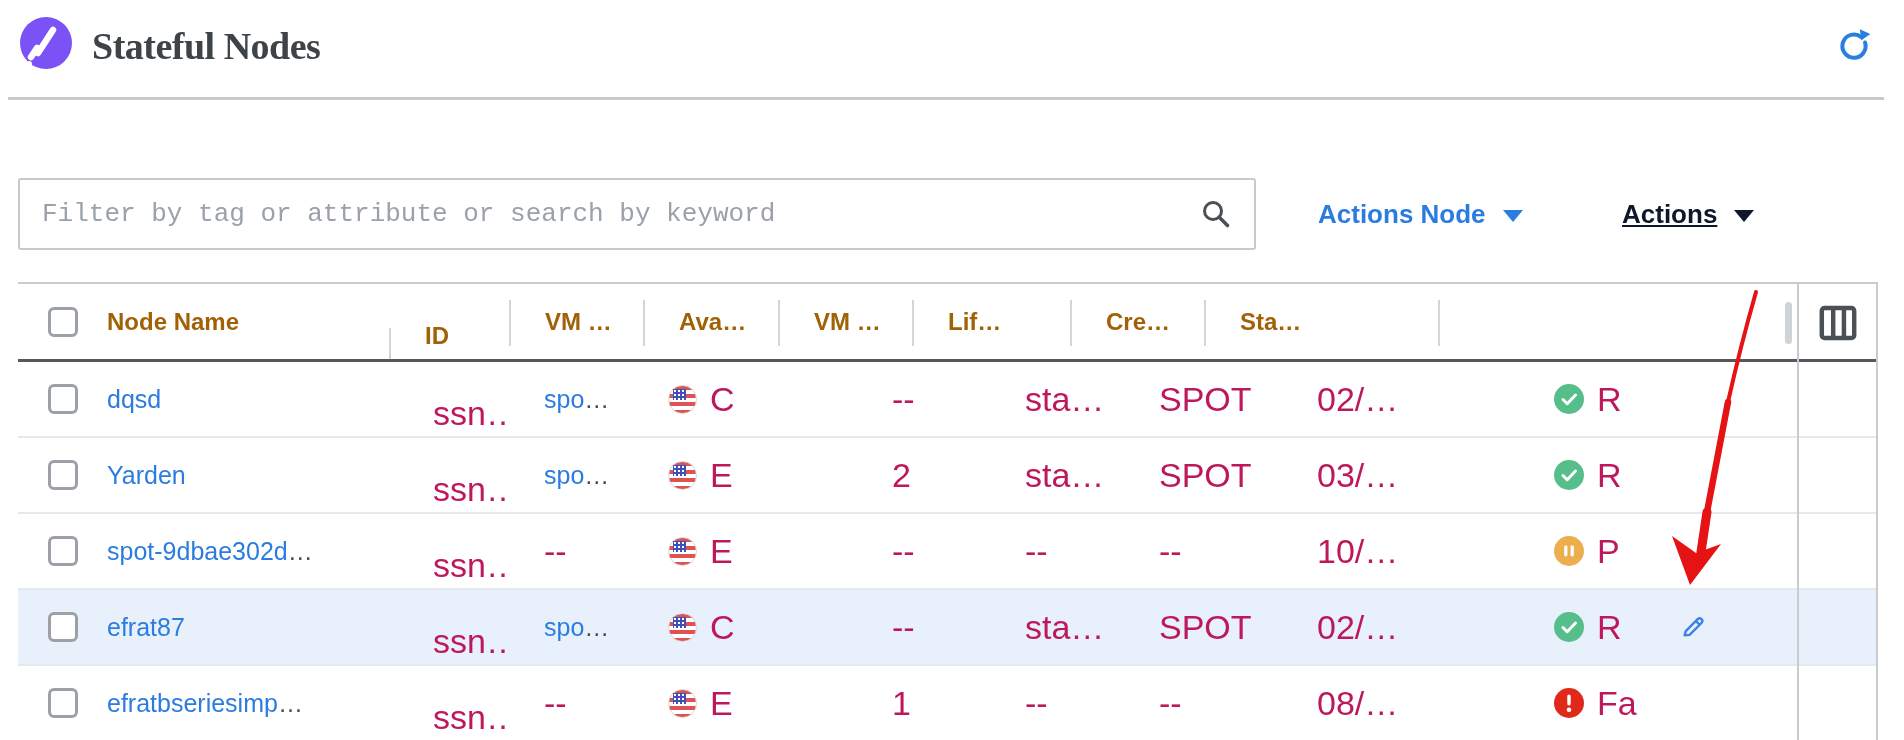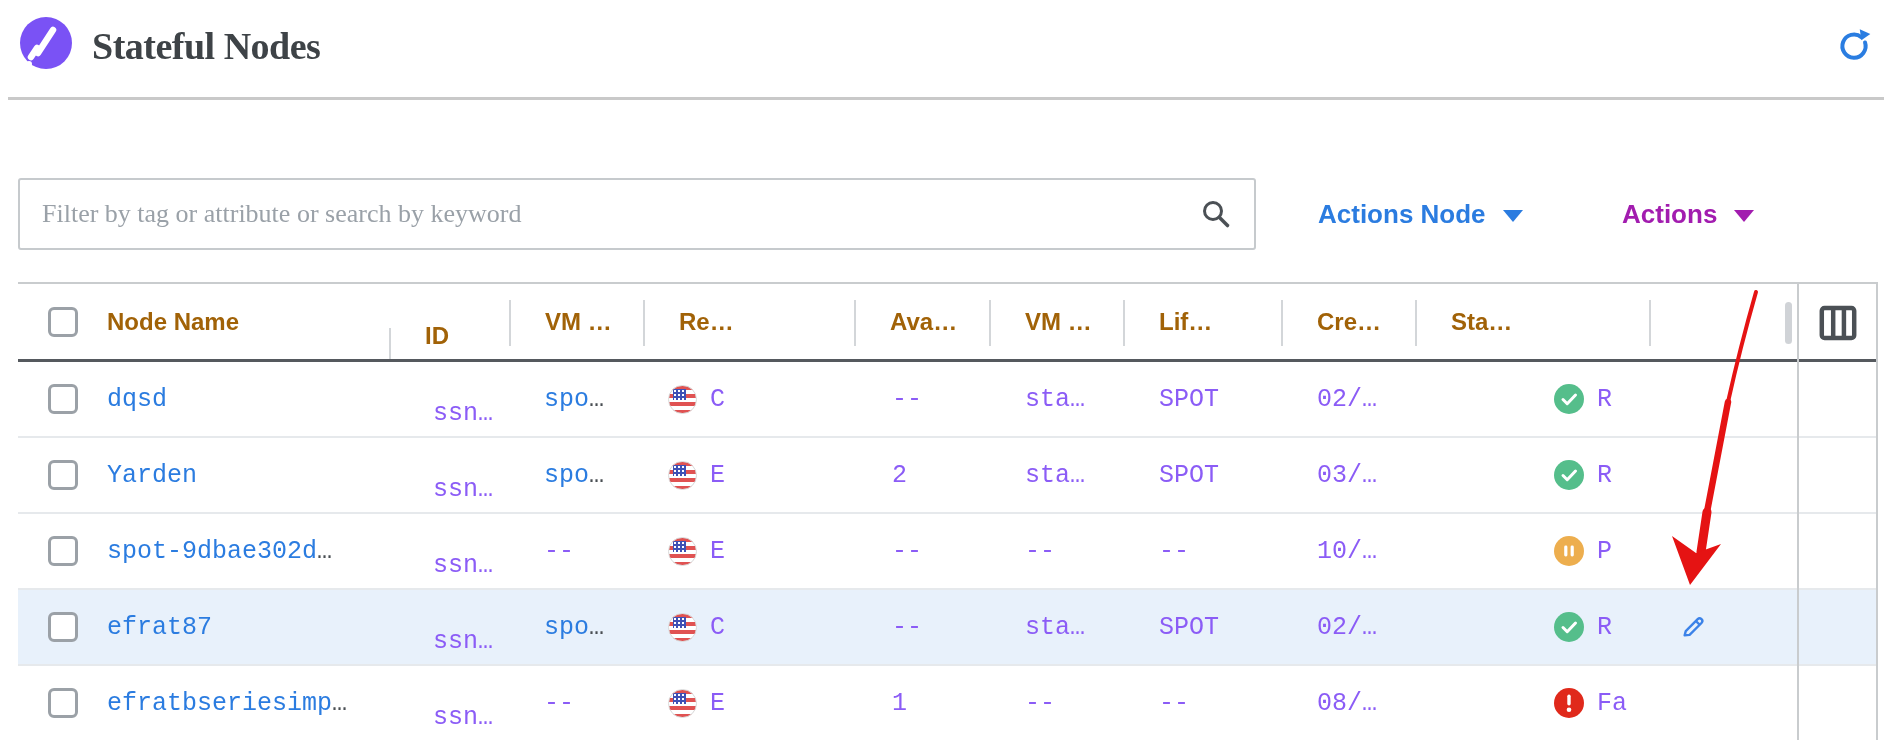--- a/index.html
+++ b/index.html
@@ -10,57 +10,57 @@
   .page-header { position:absolute; top:0; left:0; width:1904px; height:100px; }
   .logo { position:absolute; left:20px; top:17px; width:52px; height:52px; }
   .page-title { position:absolute; left:92px; top:24px; font-size:38px; font-weight:bold; color:#3e4347; letter-spacing:-0.5px;font-family:Liberation Serif, serif; }
   .refresh-btn { position:absolute; right:30px; top:26px; width:38px; height:38px; cursor:pointer; }
   .header-divider { position:absolute; top:97px; left:8px; width:1876px; height:3px; background:#c9c9c9; }
 
   
   .filter-wrap { position:absolute; left:18px; top:178px; width:1238px; height:72px; }
   .filter-input { width:100%; height:100%; border:2px solid #c6cacd; border-radius:3px;
     font-size:26px; color:#ec4899; padding:0 60px 0 22px; outline:none;
-    font-family:Liberation Serif, serif; }
+    font-family:Liberation Mono, monospace; }
   .filter-input::placeholder { color:#9aa1a8; }
   .search-icon { position:absolute; right:24px; top:20px; width:32px; height:32px; }
 
   .dd-btn { position:absolute; top:178px; height:72px; display:flex; align-items:center; gap:17px;
     font-size:26px; font-weight:bold; cursor:pointer; background:none; border:none;
     font-family:"Liberation Sans", sans-serif; }
   .create-node { left:1318px; color:#2b7ce0; }
-  .actions { left:1622px; color:#a21caf; }
+  .actions { left:1622px; color:#0f172a;text-decoration:underline; }
   .caret { width:0; height:0; border-left:10px solid transparent; border-right:10px solid transparent;
     border-top:12px solid currentColor; margin-top:3px; }
 
   
   .table { position:absolute; left:18px; top:282px; width:1860px; height:458px;
     border-top:2px solid #c9ccce; border-right:2px solid #c9ccce; }
   .thead { display:flex; height:78px; border-bottom:3px solid #55595e; align-items:stretch; }
-  .trow  { display:flex; height:76px; border-bottom:2px solid #e6e9ec; background:#fff;font-family:Liberation Mono, monospace; }
+  .trow  { display:flex; height:76px; border-bottom:2px solid #e6e9ec; background:#fff; }
   .trow.selected { background:#e8f1fb; }
   .cell { display:flex; align-items:center; flex:none; overflow:hidden; white-space:nowrap; }
 
   .col-cb{width:89px;} .col-name{width:282px;} .col-id{width:120px;margin-top:28px;} .col-vm{width:134px;}
   .col-region{width:211px;} .col-az{width:135px;} .col-size{width:134px;} .col-lc{width:158px;}
   .col-created{width:134px;} .col-status{width:234px;} .col-action{width:157px;}
 
   .cell.col-id{padding-left:44px;} .cell.col-vm{padding-left:35px;} .cell.col-region{padding-left:25px;}
   .cell.col-az{padding-left:38px;} .cell.col-size{padding-left:36px;} .cell.col-lc{padding-left:36px;}
   .cell.col-created{padding-left:36px;} .cell.col-status{padding-left:139px;} .cell.col-action{padding-left:30px;}
 
   .thead .cell { font-size:24px; font-weight:bold; color:#a16207; position:relative; }
   .thead .cell.col-id,.thead .cell.col-vm,.thead .cell.col-region,.thead .cell.col-az,
   .thead .cell.col-size,.thead .cell.col-lc,.thead .cell.col-created,
   .thead .cell.col-status{ padding-left:36px; }
   .thead .hsep::before { content:""; position:absolute; left:0; top:16px; width:2px; height:46px; background:#d3d6d9; }
 
   .checkbox { width:30px; height:30px; border:3px solid #9ba1a7; border-radius:6px; background:#fff;
     margin-left:30px; cursor:pointer; flex:none; }
-  .txt { font-size:25px; color:#8b5cf6; }
+  .txt { font-size:34px; color:#be185d; }
   .link { font-size:25px; color:#2b7ce0; text-decoration:none; cursor:pointer; }
   .ellip { font-size:25px; color:#4a4f54; }
 
   .us-flag { width:29px; height:29px; border-radius:50%; border:1px solid #d8d8d8; flex:none;
     background:repeating-linear-gradient(180deg,#e05252 0 4px,#ffffff 4px 8px);
     position:relative; overflow:hidden; margin-right:13px; }
   .us-flag::before { content:""; position:absolute; left:4px; top:3px; width:13px; height:11px; background:#3f51b5;
     background-image:radial-gradient(circle, #fff 1px, transparent 1.3px); background-size:4px 4px; }
 
   .sicon { width:30px; height:30px; flex:none; margin-right:13px; }
@@ -117,21 +117,20 @@
 </button>
 
 <div class="table">
   <div class="thead">
     <div class="cell col-cb">
         <span class="checkbox"></span>
       </div>
     <div class="cell col-name">Node Name</div>
     <div class="cell col-id hsep">ID</div>
     <div class="cell col-vm hsep">VM …</div>
-    <div class="cell col-region hsep">Re…</div>
     <div class="cell col-az hsep">Ava…</div>
     <div class="cell col-size hsep">VM …</div>
     <div class="cell col-lc hsep">Lif…</div>
     <div class="cell col-created hsep">Cre…</div>
     <div class="cell col-status hsep">Sta…</div>
     <div class="cell col-action hsep"></div>
   </div>
 
   <div id="rows">
       <div class="trow">

